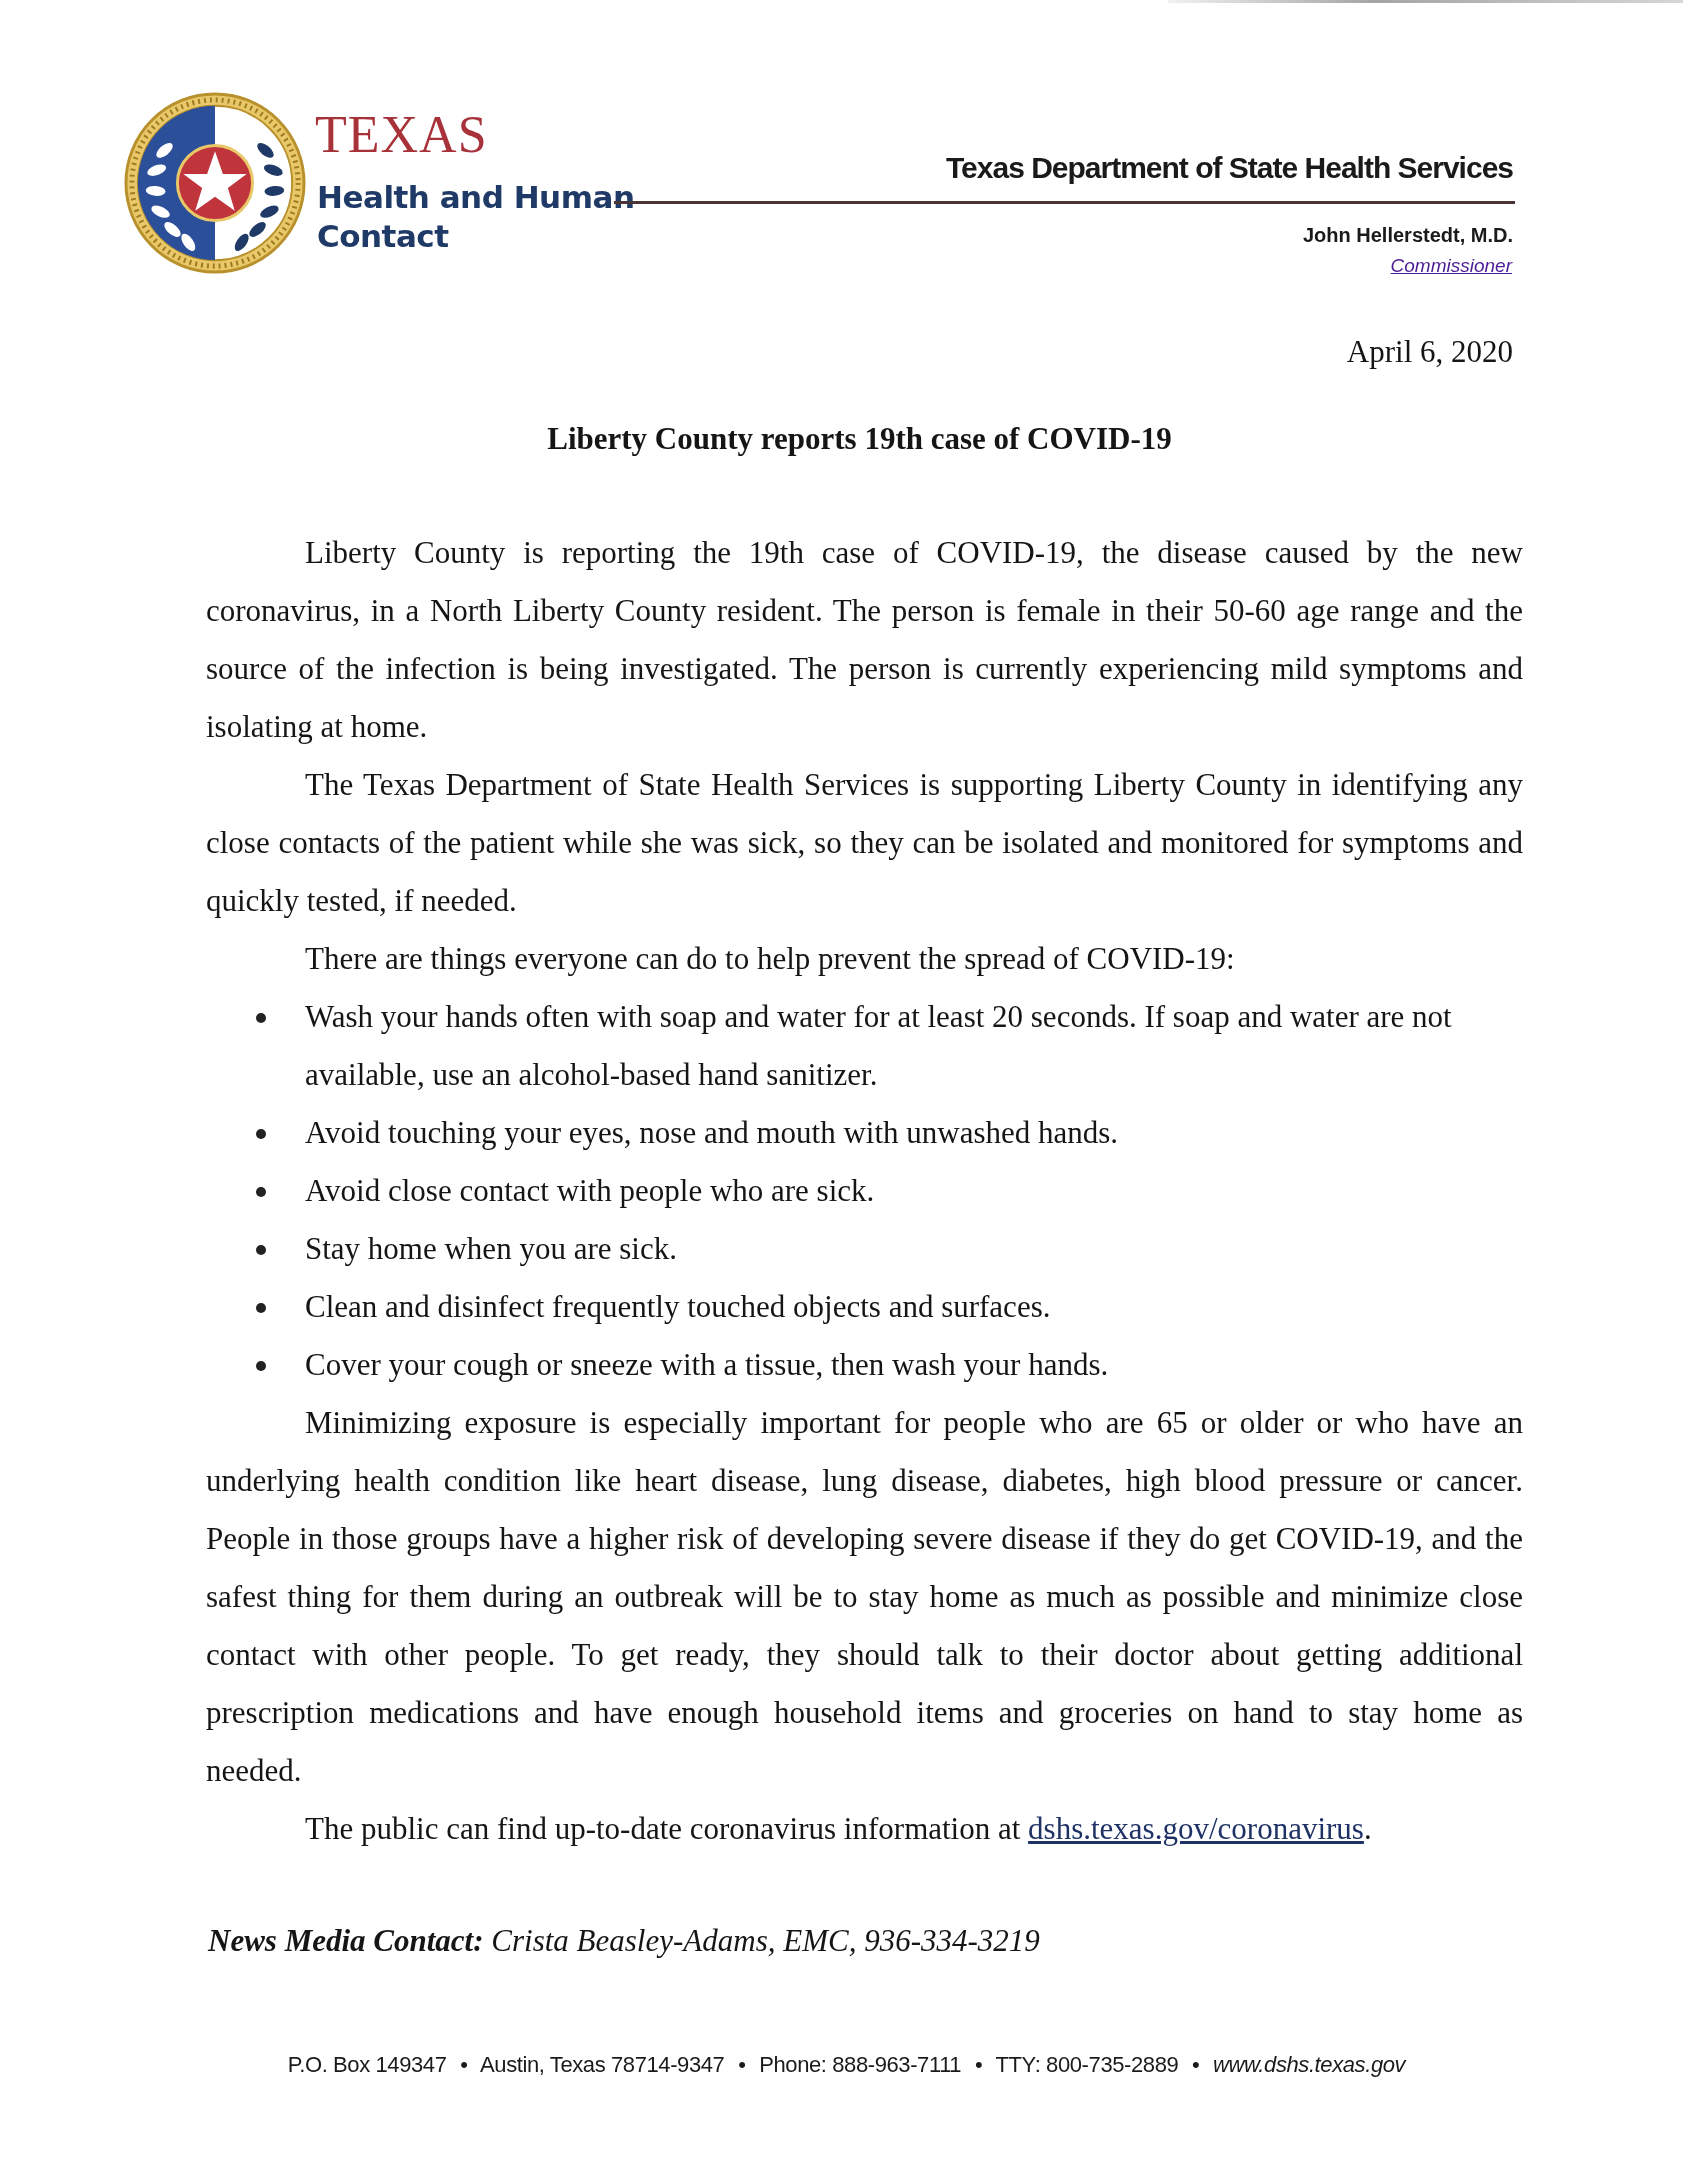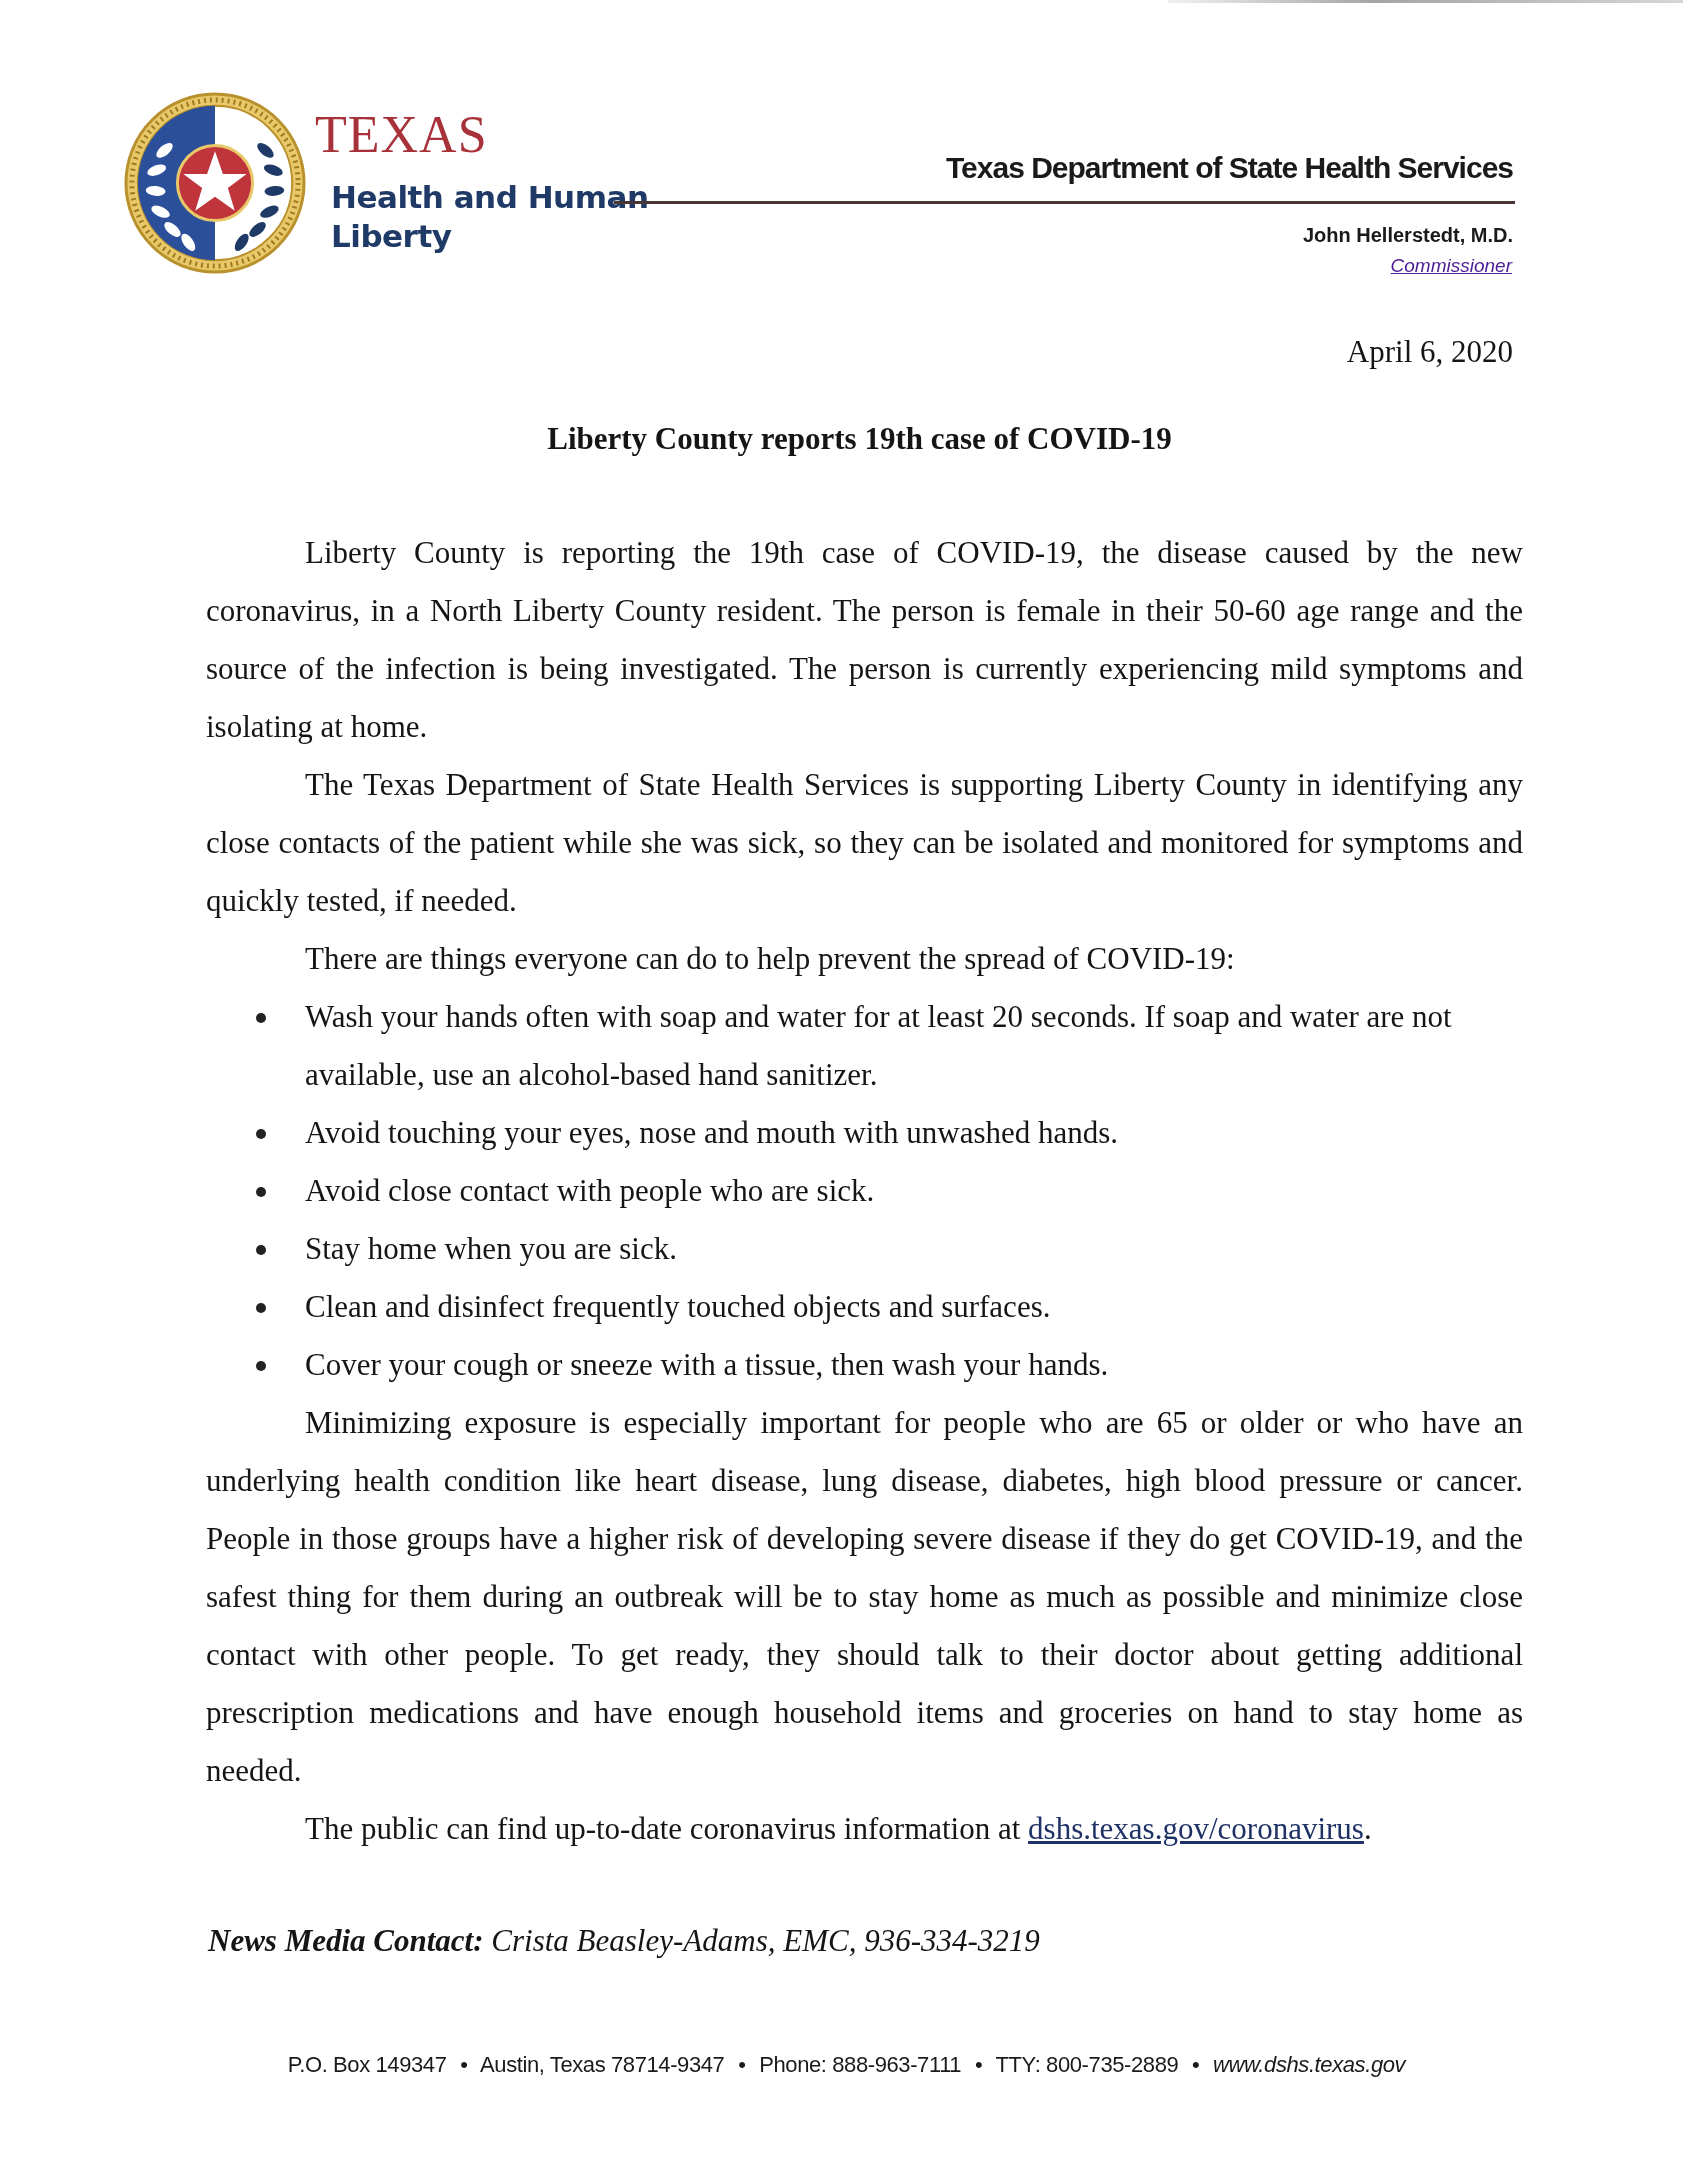--- a/index.html
+++ b/index.html
@@ -1,20 +1,20 @@
 <!DOCTYPE html>
 <html><head>
 <meta charset="utf-8">
 <style>
   html, body { margin: 0; padding: 0; background: #ffffff; }
   body { width: 1683px; height: 2178px; position: relative; overflow: hidden; font-family: "Liberation Serif", serif; color: #151515; }
   .scanline { position: absolute; top: 0; left: 1168px; width: 515px; height: 3px; background: linear-gradient(90deg, rgba(120,120,120,0.1), rgba(90,90,90,0.55) 40%, rgba(120,120,120,0.3)); }
   .seal { position: absolute; left: 123px; top: 91px; width: 184px; height: 184px; }
   .logo-texas { position: absolute; left: 315px; top: 109px; font-family: "Liberation Serif", serif; font-size: 52px; color: #a8323a; letter-spacing: 1px; line-height: 1; }
-  .logo-hhs { position: absolute; left: 317px; top: 178px; font-family: "DejaVu Sans", sans-serif; font-size: 31px; color: #1f3a66; line-height: 39px; font-weight: bold; letter-spacing: -0.5px; margin-left: 14px; }
+  .logo-hhs { position: absolute; left: 317px; top: 178px; font-family: "DejaVu Sans", sans-serif; font-size: 31px; color: #1f3a66; line-height: 39px; font-weight: bold; letter-spacing: -0.5px; }
   .dept { position: absolute; right: 170px; top: 151px; font-family: "Liberation Sans", sans-serif; font-weight: bold; font-size: 30px; letter-spacing: -1px; color: #1a1a1a; }
   .rule { position: absolute; left: 614px; top: 201px; width: 901px; height: 3px; background: #4a3535; }
   .commissioner-name { position: absolute; right: 170px; top: 224px; font-family: "Liberation Sans", sans-serif; font-weight: bold; font-size: 20px; color: #1a1a1a; }
   .commissioner-title { position: absolute; right: 171px; top: 255px; font-family: "Liberation Sans", sans-serif; font-style: italic; font-size: 19px; color: #4c1d95; text-decoration: underline; }
   .date { position: absolute; right: 170px; top: 334px; font-size: 31px; }
   .title { position: absolute; left: 0; width: 1719px; text-align: center; top: 421px; font-weight: bold; font-size: 31px; }
   .body { position: absolute; left: 206px; width: 1317px; font-size: 31px; line-height: 58px; }
   .p1 { top: 524px; }
   .p { text-indent: 99px; margin: 0; text-align: justify; }
   .p.last-left { text-align: left; font-family: Liberation Serif, serif; }
@@ -54,21 +54,21 @@
     <ellipse cx="136" cy="140" rx="10" ry="5" transform="rotate(-40 136 140)"></ellipse>
     <ellipse cx="120" cy="153" rx="10" ry="5" transform="rotate(-55 120 153)"></ellipse>
   </g>
   <circle cx="93" cy="93" r="38" fill="#c0343c" stroke="#e8c868" stroke-width="3"></circle>
   <polygon fill="#ffffff" points="93,61 101,84 125,84 106,98 113,121 93,107 73,121 80,98 61,84 85,84"></polygon>
 </svg>
 
 <div class="logo-texas">TEXAS</div>
 <div class="logo-hhs">
   <div>Health and Human</div>
-  <div>Liberty</div>
+  <div>Contact</div>
 </div>
 
 <div class="dept">Texas Department of State Health Services</div>
 <div class="rule"></div>
 <div class="commissioner-name">John Hellerstedt, M.D.</div>
 <div class="commissioner-title">Commissioner</div>
 
 <div class="date">April 6, 2020</div>
 <div class="title">Liberty County reports 19th case of COVID-19</div>
 

